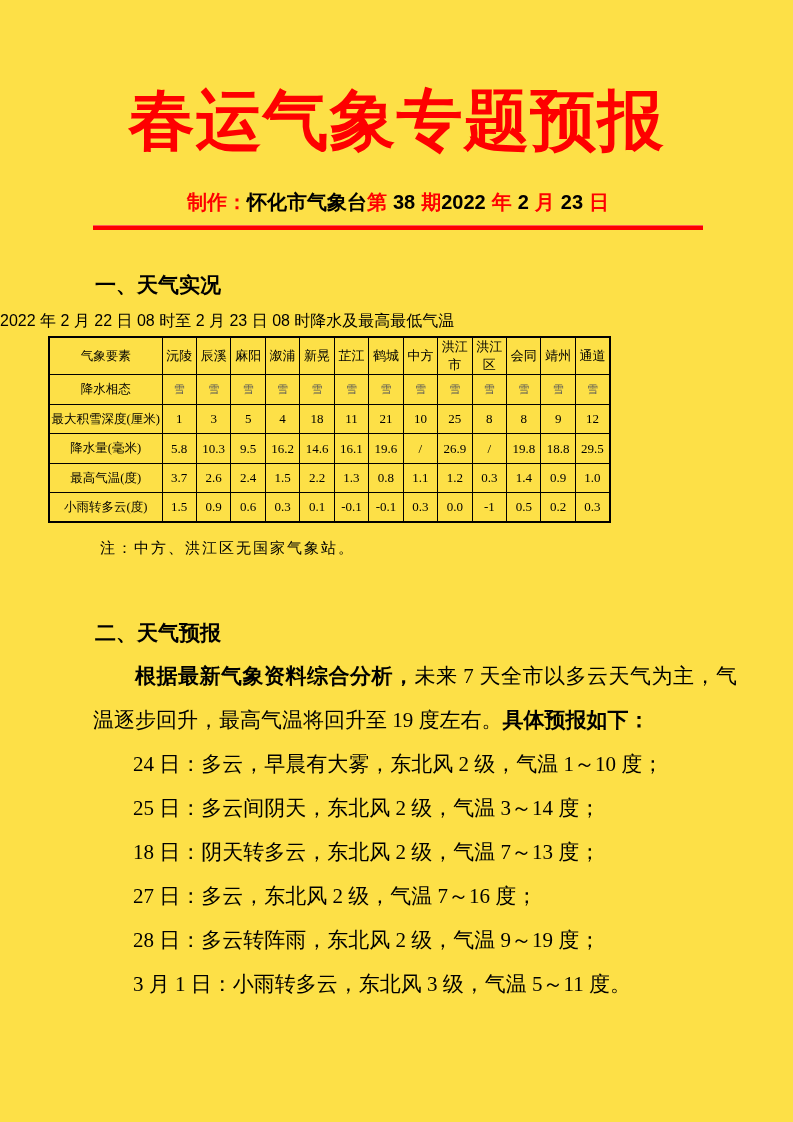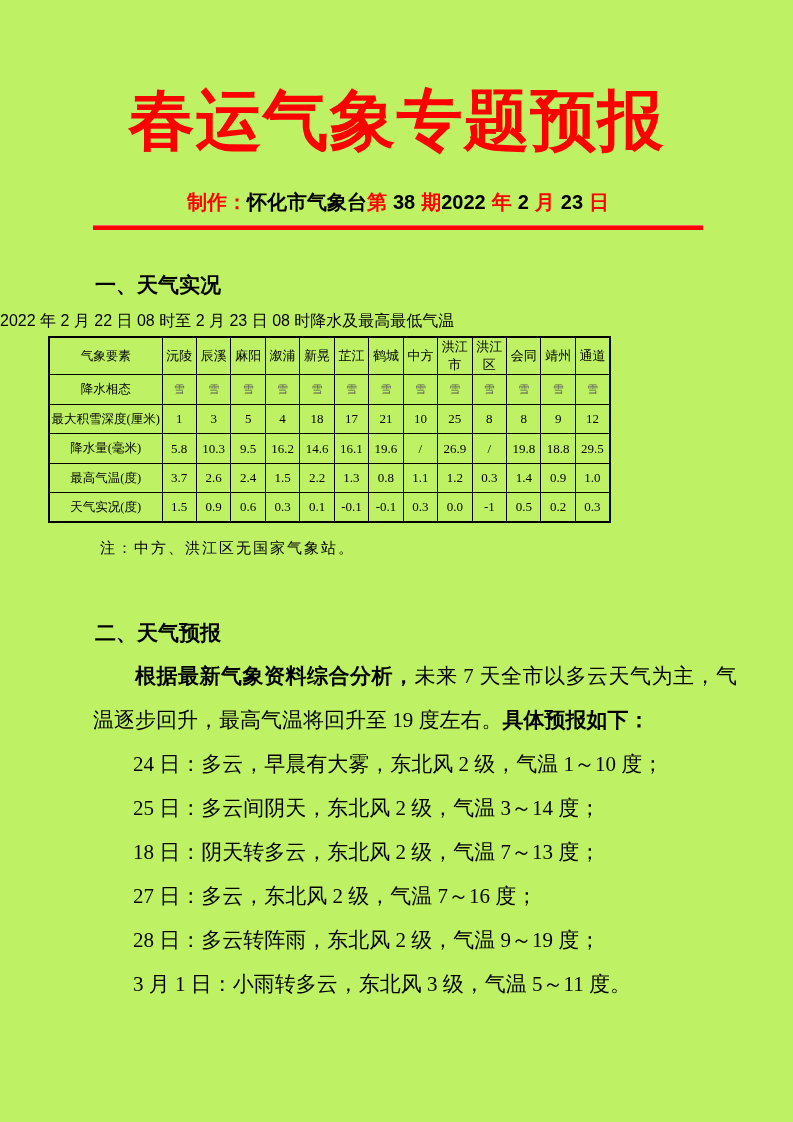--- a/index.html
+++ b/index.html
@@ -1,19 +1,19 @@
 <!DOCTYPE html>
 <html><head>
 <meta charset="utf-8">
 <style>
   * { margin: 0; padding: 0; box-sizing: border-box; }
   html, body { background: #e8e8e8; }
   .page {
     width: 793px; height: 1122px; margin: 0 auto;
-    background: #bef264; position: relative; overflow: hidden;
+    background: #fde047; position: relative; overflow: hidden;
     color: #000;
     font-family: "Liberation Serif", "DejaVu Serif", serif;
   }
   .doc-title {
     padding-top: 86px;
     text-align: center;
     font-size: 66px; line-height: 1.05;
     font-weight: 700;
     color: #fe0000;
     letter-spacing: 1px;
@@ -143,21 +143,21 @@
           <td class="val">雪</td>
           <td class="val">雪</td>
         </tr>
         <tr>
           <td class="lab">最大积雪深度(厘米)</td>
           <td class="val">1</td>
           <td class="val">3</td>
           <td class="val">5</td>
           <td class="val">4</td>
           <td class="val">18</td>
-          <td class="val">17</td>
+          <td class="val">11</td>
           <td class="val">21</td>
           <td class="val">10</td>
           <td class="val">25</td>
           <td class="val">8</td>
           <td class="val">8</td>
           <td class="val">9</td>
           <td class="val">12</td>
         </tr>
         <tr>
           <td class="lab">降水量(毫米)</td>
@@ -185,21 +185,21 @@
           <td class="val">1.3</td>
           <td class="val">0.8</td>
           <td class="val">1.1</td>
           <td class="val">1.2</td>
           <td class="val">0.3</td>
           <td class="val">1.4</td>
           <td class="val">0.9</td>
           <td class="val">1.0</td>
         </tr>
         <tr>
-          <td class="lab">天气实况(度)</td>
+          <td class="lab">小雨转多云(度)</td>
           <td class="val">1.5</td>
           <td class="val">0.9</td>
           <td class="val">0.6</td>
           <td class="val">0.3</td>
           <td class="val">0.1</td>
           <td class="val">-0.1</td>
           <td class="val">-0.1</td>
           <td class="val">0.3</td>
           <td class="val">0.0</td>
           <td class="val">-1</td>

